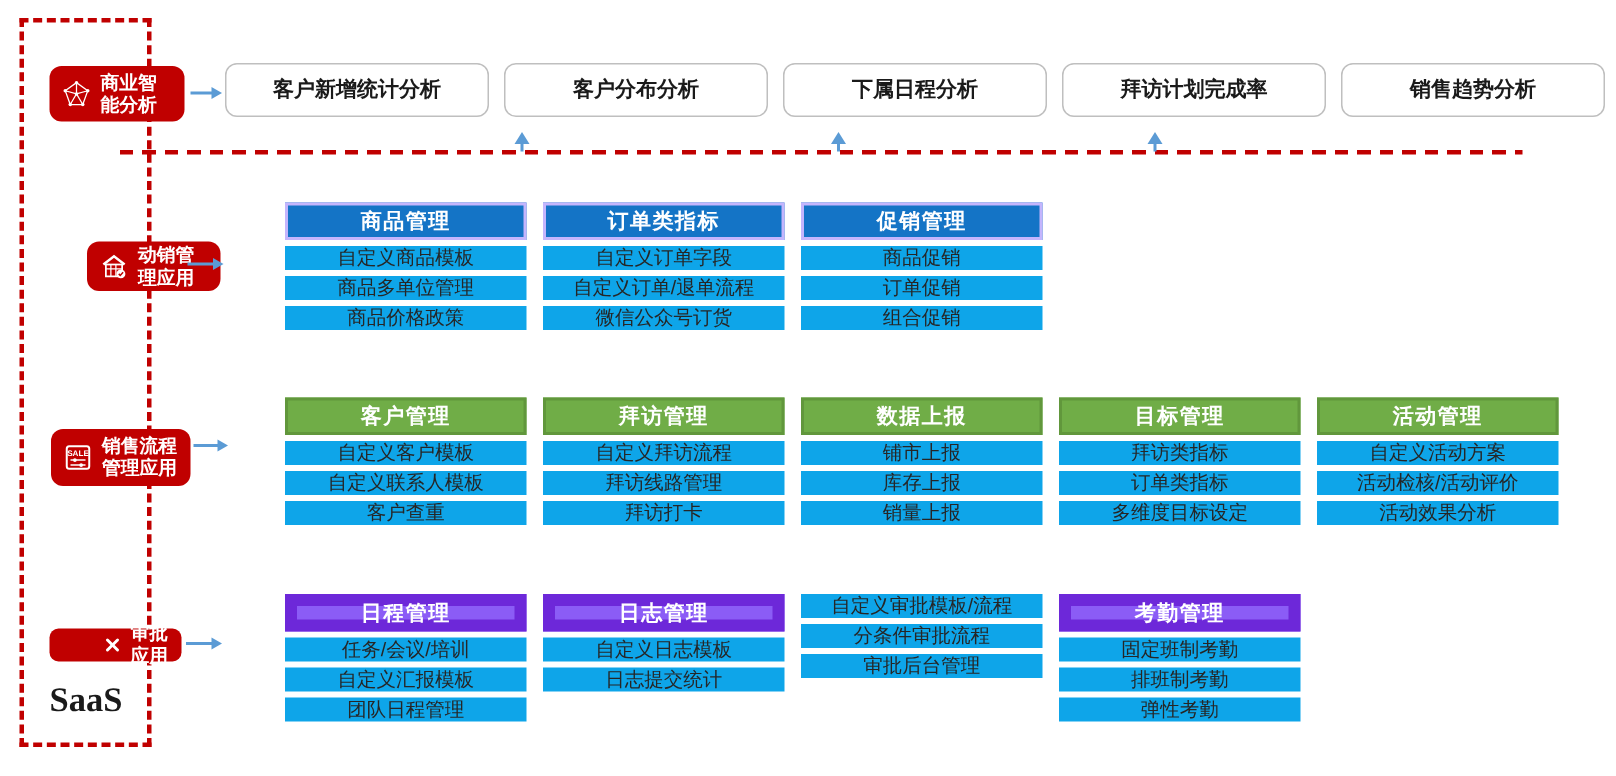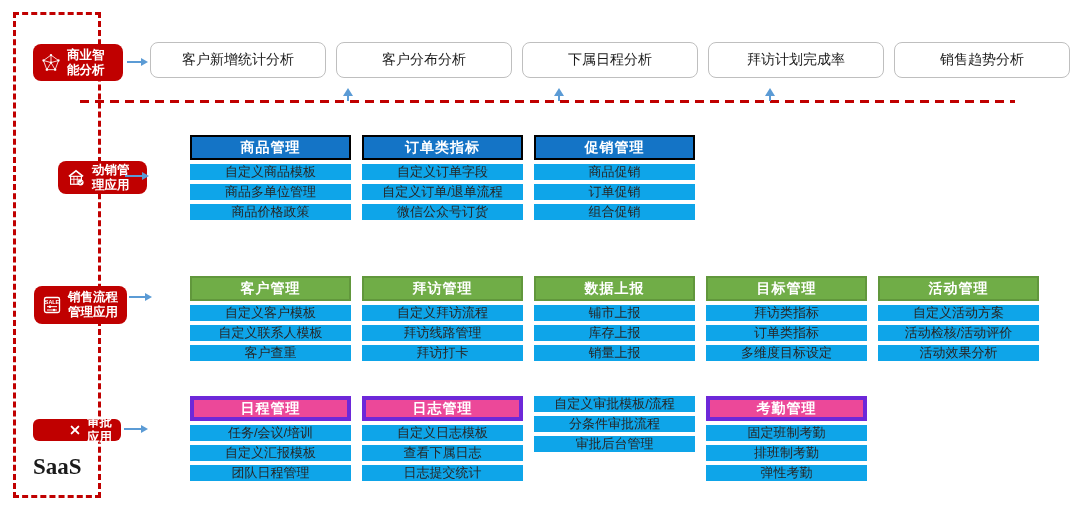--- a/index.html
+++ b/index.html
@@ -8,21 +8,21 @@
 
   
   .dashed-rect { position:absolute; left:13px; top:12px; width:88px; height:486px;
                  border:3px dashed #C00000; }
   .dashed-hline { position:absolute; left:80px; top:100px; width:935px; height:3px;
                   background:repeating-linear-gradient(90deg,#C00000 0 9px,transparent 9px 15px); }
 
   
   .top-row { position:absolute; left:150px; top:42px; display:flex; gap:10px; }
   .bi-box { width:176px; height:36px; background:#fff; border:1px solid #BFBFBF; border-radius:8px;
-            display:flex; align-items:center; justify-content:center; font-size:14px; color:#1a1a1a; }
+            display:flex; align-items:center; justify-content:center; font-size:14px; color:#1a1a1a;font-weight:bold; }
 
   
   .side-label { position:absolute; background:#C00000; border-radius:8px; color:#fff;
                 display:flex; align-items:center; gap:6px; padding:2px 6px 2px 8px; }
   .side-label .lbl { font-weight:bold; font-size:12.5px; line-height:1.2; text-align:left; }
   .side-label .ic { flex:0 0 auto; display:flex; align-items:center; }
 
   
   .harrow { position:absolute; height:8px; }
   .harrow .shaft { position:absolute; left:0; right:6px; top:3px; height:2px; background:#5B9BD5; }
@@ -33,23 +33,23 @@
   .uparrow { position:absolute; width:10px; height:13px; }
   .uparrow .head { position:absolute; left:0; top:0; width:0; height:0;
                    border-bottom:8px solid #5B9BD5; border-left:5px solid transparent; border-right:5px solid transparent; }
   .uparrow .stem { position:absolute; left:4px; top:8px; width:2px; height:5px; background:#5B9BD5; }
 
   
   .group { position:absolute; display:flex; gap:11px; }
   .tbl { width:161px; display:flex; flex-direction:column; gap:4px; }
   .th { height:25px; display:flex; align-items:center; justify-content:center;
         color:#fff; font-weight:bold; font-size:14px; letter-spacing:1px; }
-  .th.blue  { background:#1474C6; border:2px solid #000000; }
+  .th.blue  { background:#1474C6; border:2px solid #c4b5fd; }
   .th.green { background:#70AD47; border:2px solid #61973C; }
-  .th.sky   { background:#ec4899; border:4px solid #6d28d9; }
+  .th.sky   { background:#8b5cf6; border:8px solid #6d28d9; }
   .td { height:16px; background:#0ea5e9; display:flex; align-items:center; justify-content:center;
         font-size:13px; color:#262626; }
 
   .saas-text { position:absolute; left:33px; top:454px; font-family:"Liberation Serif", serif;
                font-weight:bold; font-size:23px; color:#1a1a1a; }
 </style>
 </head>
 <body>
 
 <div id="canvas">
@@ -181,21 +181,21 @@
       <div class="td">微信公众号订货</div>
     </div>
     <div class="tbl">
       <div class="th blue">促销管理</div>
       <div class="td">商品促销</div>
       <div class="td">订单促销</div>
       <div class="td">组合促销</div>
     </div>
   </div>
 
-  <div class="group" style="left:190px; top:265px;margin-top:11px;">
+  <div class="group" style="left:190px; top:265px;">
     <div class="tbl">
       <div class="th green">客户管理</div>
       <div class="td">自定义客户模板</div>
       <div class="td">自定义联系人模板</div>
       <div class="td">客户查重</div>
     </div>
     <div class="tbl">
       <div class="th green">拜访管理</div>
       <div class="td">自定义拜访流程</div>
       <div class="td">拜访线路管理</div>
@@ -224,21 +224,20 @@
   <div class="group" style="left:190px; top:396px;">
     <div class="tbl">
       <div class="th sky">日程管理</div>
       <div class="td">任务/会议/培训</div>
       <div class="td">自定义汇报模板</div>
       <div class="td">团队日程管理</div>
     </div>
     <div class="tbl">
       <div class="th sky">日志管理</div>
       <div class="td">自定义日志模板</div>
-      <div class="td">查看下属日志</div>
       <div class="td">日志提交统计</div>
     </div>
     <div class="tbl">
       <div class="td">自定义审批模板/流程</div>
       <div class="td">分条件审批流程</div>
       <div class="td">审批后台管理</div>
     </div>
     <div class="tbl">
       <div class="th sky">考勤管理</div>
       <div class="td">固定班制考勤</div>

